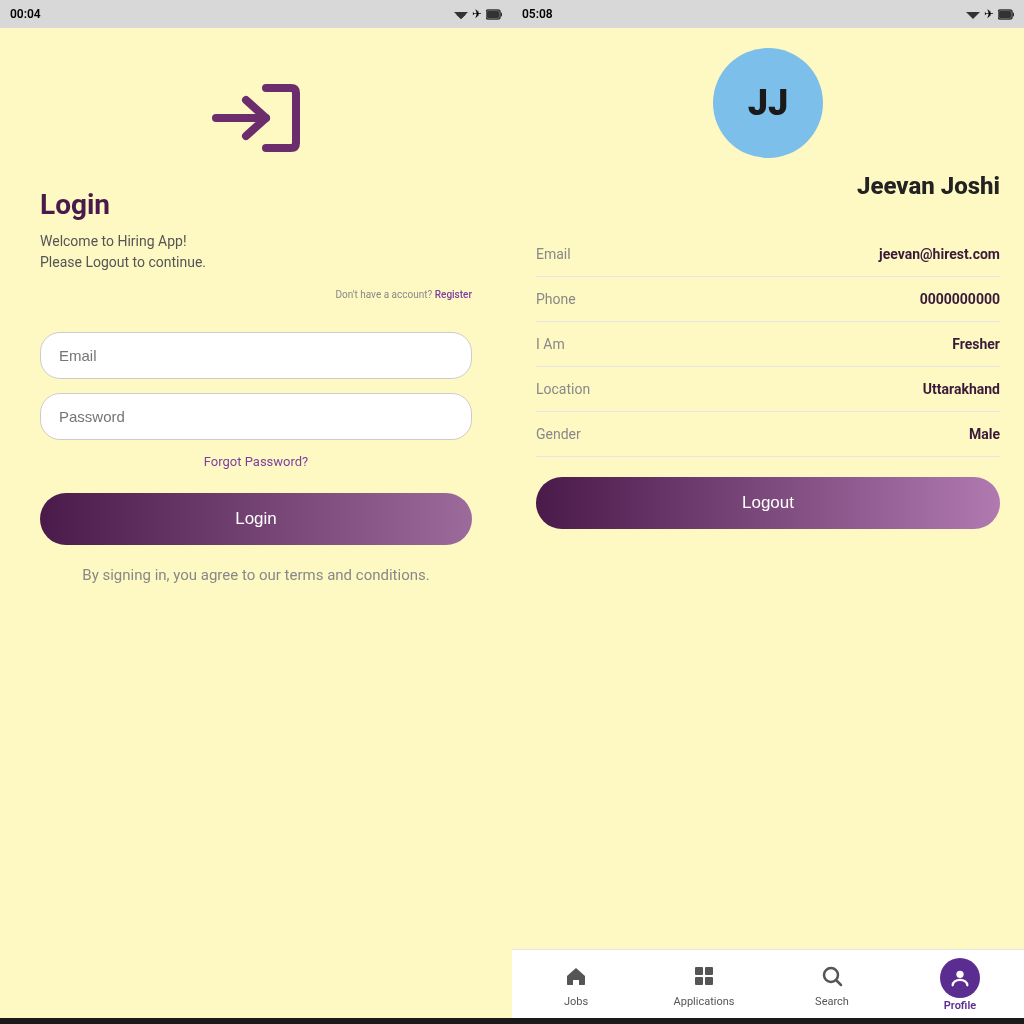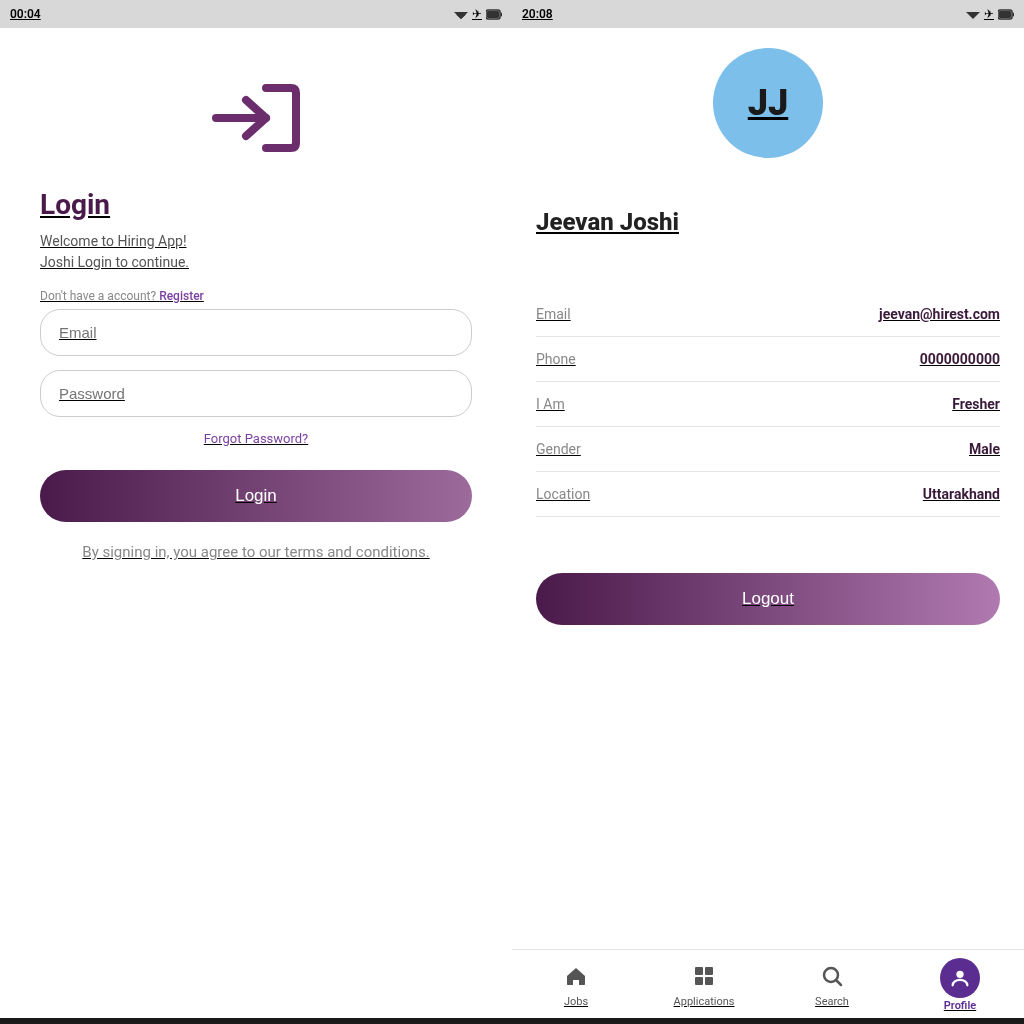--- a/index.html
+++ b/index.html
@@ -7,26 +7,25 @@
       width: 1024px;
       height: 1024px;
       display: flex;
       background: #ccc;
       font-family: -apple-system, BlinkMacSystemFont, 'Segoe UI', Roboto, sans-serif;
     }
 
     
     .phone {
       flex: 1;
-      background: #ffffff;
+      background: #fef9c3;
       display: flex;
       flex-direction: column;
       position: relative;
       overflow: hidden;
-      text-decoration: underline;
     }
 
     
     .status-bar {
       background: #d8d8d8;
       height: 28px;
       display: flex;
       align-items: center;
       justify-content: space-between;
       padding: 0 10px;
@@ -80,23 +79,24 @@
     }
 
     .login-subtitle {
       font-size: 14px;
       color: #555;
       line-height: 1.5;
       margin-bottom: 16px;
     }
 
     .register-row {
-      font-size: 12px;
+      font-size: 10px;
       color: #888;
-      margin-bottom: 6px;
+      margin-bottom: 32px;
+      text-align: right;
     }
     .register-row .register-link {
       color: #7b3fa0;
       font-weight: 500;
     }
 
     .input-field {
       background: #fff;
       border: 1.5px solid #ccc;
       border-radius: 20px;
@@ -134,21 +134,20 @@
       line-height: 1.4;
     }
 
     
     .profile-content {
       flex: 1;
       padding: 20px 24px 0;
       display: flex;
       flex-direction: column;
       overflow: hidden;
-      gap: 36px;
     }
 
     .avatar-wrap {
       display: flex;
       justify-content: center;
       margin-bottom: 14px;
     }
 
     .avatar-circle {
       width: 110px;
@@ -157,25 +156,25 @@
       background: #7bbfea;
       display: flex;
       align-items: center;
       justify-content: center;
       font-size: 36px;
       font-weight: 900;
       color: #1a1a1a;
     }
 
     .profile-name {
-      text-align: left;
+      text-align: right;
       font-size: 24px;
       font-weight: 800;
       color: #222;
-      margin-bottom: 20px;
+      margin-bottom: 32px;
     }
 
     .profile-row {
       display: flex;
       justify-content: space-between;
       align-items: center;
       padding: 14px 0;
       border-bottom: 1px solid #e5e5e5;
     }
 
@@ -276,21 +275,21 @@
         <polyline points="40,27 60,45 40,63" fill="none" stroke="#6b2d6b" stroke-width="8" stroke-linecap="round" stroke-linejoin="round"></polyline>
 
         <path d="M60,15 L85,15 Q90,15 90,20 L90,70 Q90,75 85,75 L60,75" fill="none" stroke="#6b2d6b" stroke-width="8" stroke-linecap="round" stroke-linejoin="round"></path>
       </svg>
     </div>
 
     <h1 class="login-title">Login</h1>
 
     <p class="login-subtitle">
       <span>Welcome to Hiring App!</span><br>
-      <span>Joshi Login to continue.</span>
+      <span>Please Logout to continue.</span>
     </p>
 
     <p class="register-row">
       <span>Don't have a account?</span>
       <span class="register-link">Register</span>
     </p>
 
     <input class="input-field" type="email" placeholder="Email" style="">
     <input class="input-field" type="password" placeholder="Password" style="">
 
@@ -300,21 +299,21 @@
 
     <p class="terms-text">By signing in, you agree to our terms and conditions.</p>
   </div>
 
   <div class="bottom-bar"></div>
 </div>
 
 <div class="phone">
 
   <div class="status-bar">
-    <span class="time">20:08</span>
+    <span class="time">05:08</span>
     <div class="icons">
       <svg width="14" height="10" viewBox="0 0 14 10">
         <polygon points="7,10 0,3 14,3" fill="#333"></polygon>
       </svg>
       <span style="font-size:12px;">✈</span>
       <svg width="16" height="11" viewBox="0 0 16 11">
         <rect x="0" y="1" width="14" height="9" rx="2" fill="none" stroke="#333" stroke-width="1.5"></rect>
         <rect x="14.5" y="3.5" width="1.5" height="4" rx="1" fill="#333"></rect>
         <rect x="1" y="2" width="12" height="7" rx="1" fill="#333"></rect>
       </svg>
@@ -335,26 +334,26 @@
       </div>
       <div class="profile-row">
         <span class="profile-row-label">Phone</span>
         <span class="profile-row-value">0000000000</span>
       </div>
       <div class="profile-row">
         <span class="profile-row-label">I Am</span>
         <span class="profile-row-value">Fresher</span>
       </div>
       <div class="profile-row">
+        <span class="profile-row-label">Location</span>
+        <span class="profile-row-value">Uttarakhand</span>
+      </div>
+      <div class="profile-row">
         <span class="profile-row-label">Gender</span>
         <span class="profile-row-value">Male</span>
-      </div>
-      <div class="profile-row">
-        <span class="profile-row-label">Location</span>
-        <span class="profile-row-value">Uttarakhand</span>
       </div>
     </div>
 
     <button class="logout-button">Logout</button>
   </div>
 
   <div class="bottom-nav">
 
     <div class="nav-item">
       <div class="nav-icon-wrap">

